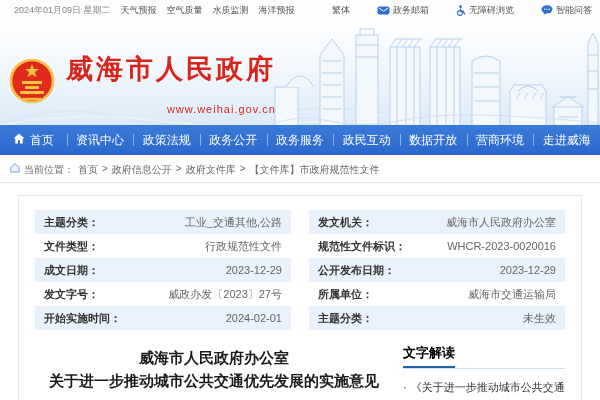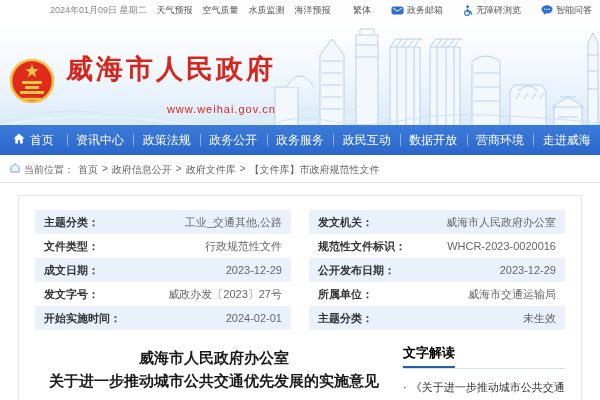--- a/index.html
+++ b/index.html
@@ -1,24 +1,24 @@
 <!DOCTYPE html>
 <html><head>
 <meta charset="utf-8">
 <style>
   * { margin:0; padding:0; box-sizing:border-box; }
   html,body { width:600px; height:400px; overflow:hidden; background:#fff;
     font-family:"Liberation Sans","DejaVu Sans",sans-serif; }
 
   
   .topbar { height:20px; display:flex; justify-content:space-between; align-items:center;
-    padding:0 8px 0 2px; font-size:9px; color:#888; background:#fdfdfd;margin-left:48px; }
+    padding:0 8px 0 14px; font-size:9px; color:#888; background:#fdfdfd; }
   .topbar-left { display:flex; align-items:center; gap:10px; }
   .topbar-left a { color:#555; text-decoration:none; cursor:pointer; }
-  .topbar-right { display:flex; align-items:center; gap:20px; }
+  .topbar-right { display:flex; align-items:center; gap:27px; }
   .topbar-right a { color:#555; text-decoration:none; display:flex; align-items:center; gap:3px; cursor:pointer; }
   .ticon { display:inline-flex; }
 
   
   .header { position:relative; height:105px; overflow:hidden;
     background:linear-gradient(180deg,#ffffff 0%,#f1f7fd 50%,#dcebf8 100%); }
   .skyline { position:absolute; right:0; bottom:0; }
   .hills { position:absolute; left:0; bottom:0; }
   .brand { position:absolute; left:9px; top:31px; display:flex; align-items:center; gap:11px; }
   .brand-text .site-title { font-size:27px; font-weight:bold; color:#d8251c; letter-spacing:3px; }

